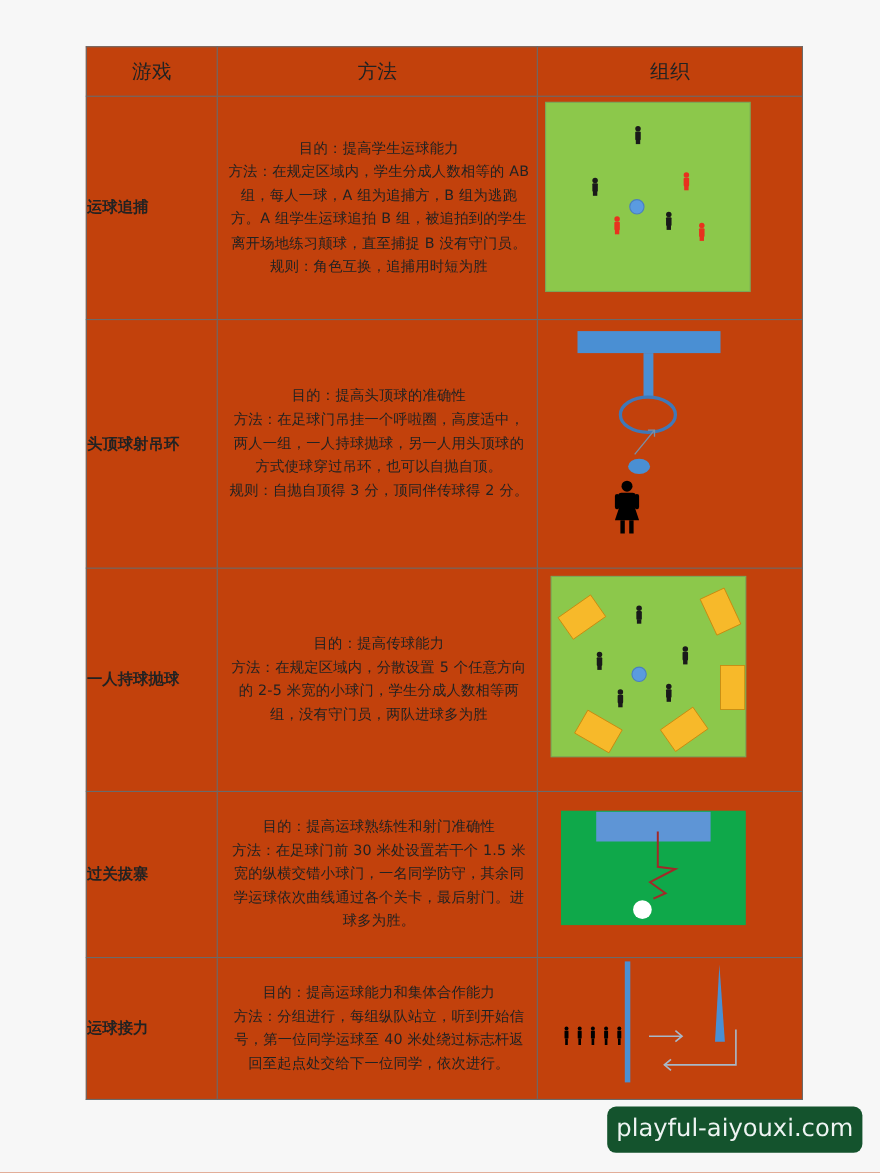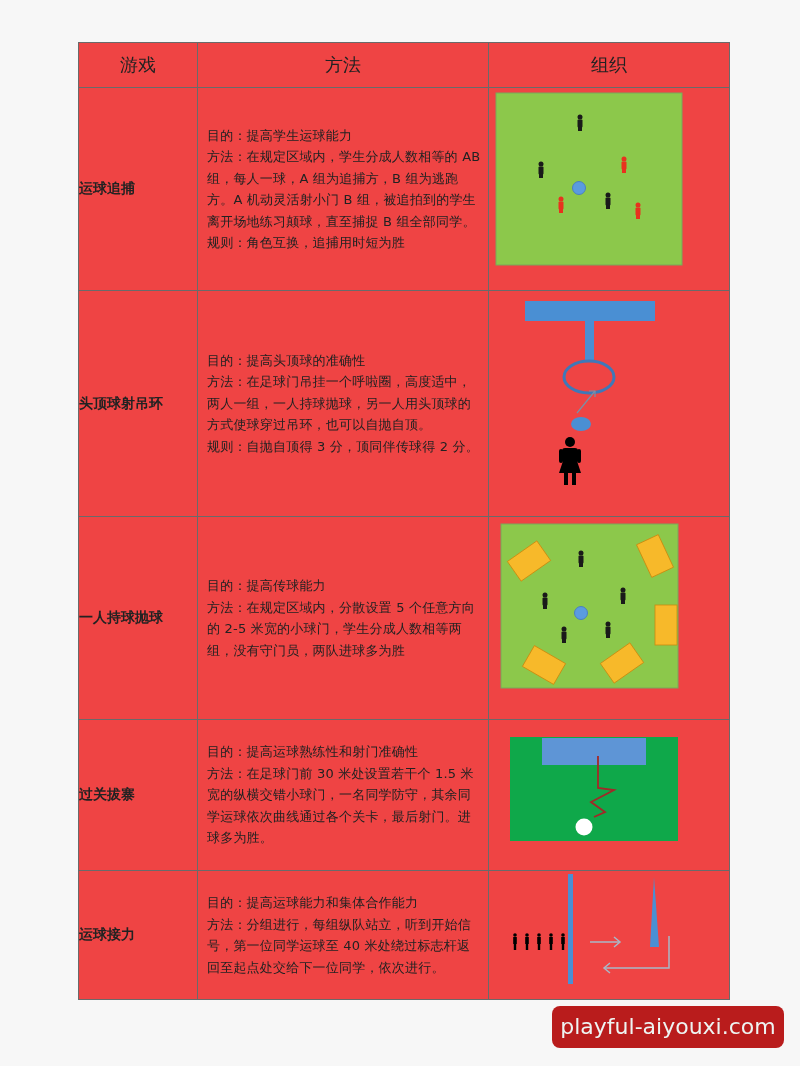--- a/index.html
+++ b/index.html
@@ -1,34 +1,34 @@
 <!DOCTYPE html>
 <html><head>
 <meta charset="utf-8">
 <style>
   html, body { margin:0; padding:0; }
   body {
     width:800px; height:1066px; background:#f7f7f7; position:relative; overflow:hidden;
     font-family: "DejaVu Sans", "Liberation Sans", sans-serif; color:#1a1a1a;
   }
   .doc { position:absolute; left:78px; top:42px; width:650px; }
-  table { border-collapse:collapse; width:650px; table-layout:fixed; background:#ef4444; }
+  table { border-collapse:collapse; width:650px; table-layout:fixed; background:#c2410c; }
   td, th { border:1px solid #6a6a6a; padding:0; vertical-align:middle; }
   th { height:44px; font-weight:normal; font-size:18px; text-align:center; color:#222; }
   .c1 { width:118px; }
   .c2 { width:290px; }
   .c3 { width:240px; }
   .game { font-size:14px; font-weight:bold; color:#222; }
   .method { padding:0 6px 0 9px; font-size:13px; line-height:21.5px; color:#222; letter-spacing:0.2px; }
-  .method p { margin:0; }
+  .method p { margin:0;text-align:center; }
   .org { position:relative; }
   .diag { position:relative; }
   .watermark {
     position:absolute; left:552px; top:1006px; width:232px; height:42px;
-    background:#b91c1c; border-radius:8px; color:#eef4f2;
+    background:#14532d; border-radius:8px; color:#eef4f2;
     font-size:22px; line-height:42px; text-align:center;
     font-family:"DejaVu Sans", sans-serif;
   }
 </style>
 </head>
 <body>
 
 <div class="doc">
 <table>
   <thead>
@@ -37,21 +37,21 @@
       <th class="c2">方法</th>
       <th class="c3">组织</th>
     </tr>
   </thead>
   <tbody>
 
     <tr style="height:200px">
       <td class="game">运球追捕</td>
       <td class="method">
         <p>目的：提高学生运球能力</p>
-        <p>方法：在规定区域内，学生分成人数相等的 AB 组，每人一球，A 组为追捕方，B 组为逃跑方。A 机动灵活射小门 B 组，被追拍到的学生离开场地练习颠球，直至捕捉 B 组全部同学。</p>
+        <p>方法：在规定区域内，学生分成人数相等的 AB 组，每人一球，A 组为追捕方，B 组为逃跑方。A 组学生运球追拍 B 组，被追拍到的学生离开场地练习颠球，直至捕捉 B 没有守门员。</p>
         <p>规则：角色互换，追捕用时短为胜</p>
       </td>
       <td class="org">
         <svg class="diag" width="240" height="198" viewBox="0 0 240 198">
           <rect x="7" y="5" width="186" height="172" fill="#8cc84b" stroke="#7aa85a" stroke-width="1"></rect>
           <g fill="#1a1a1a">
             <g transform="translate(91,33)">
                   <circle cx="0" cy="-4" r="2.5"></circle>
                   <rect x="-2.5" y="-1.5" width="5" height="8" rx="1"></rect>
                   <rect x="-2" y="6" width="4" height="4"></rect>

